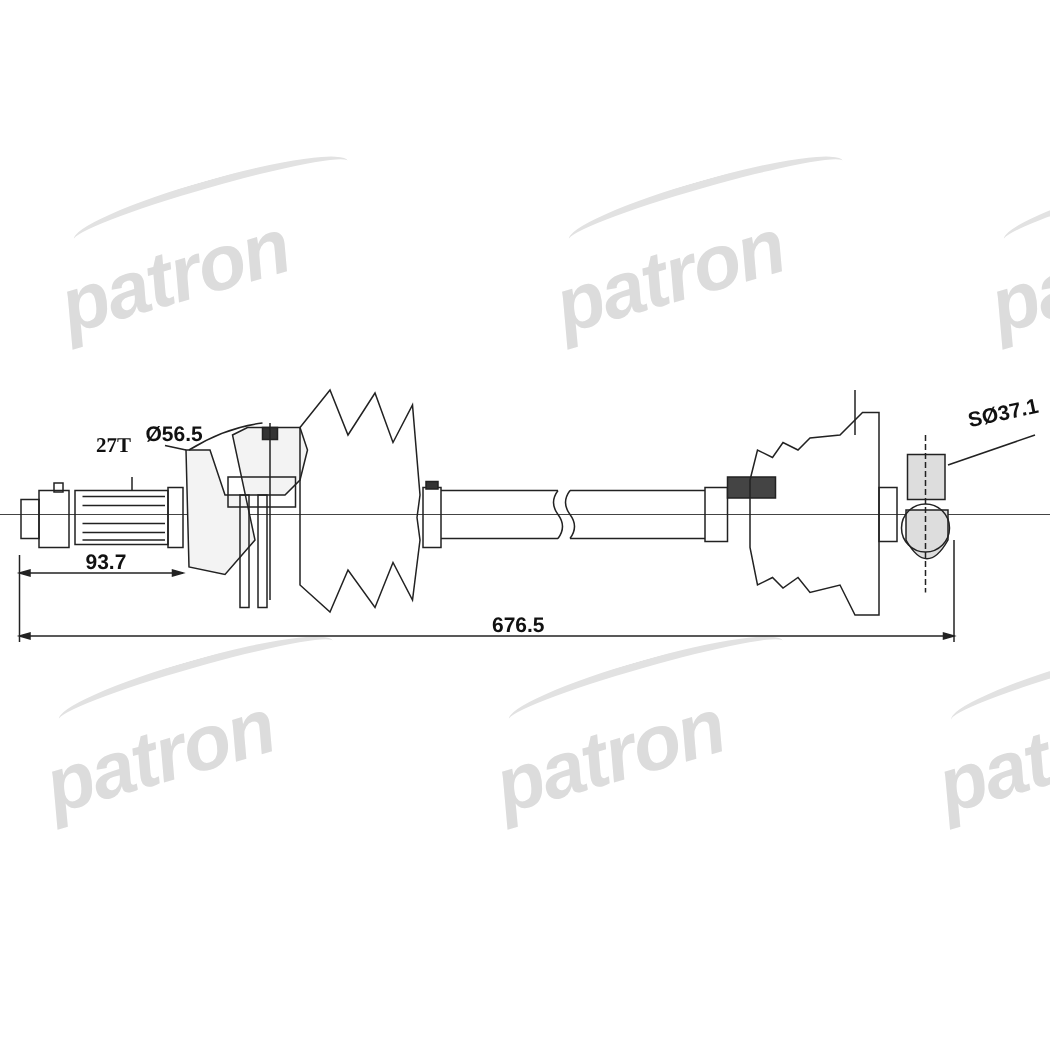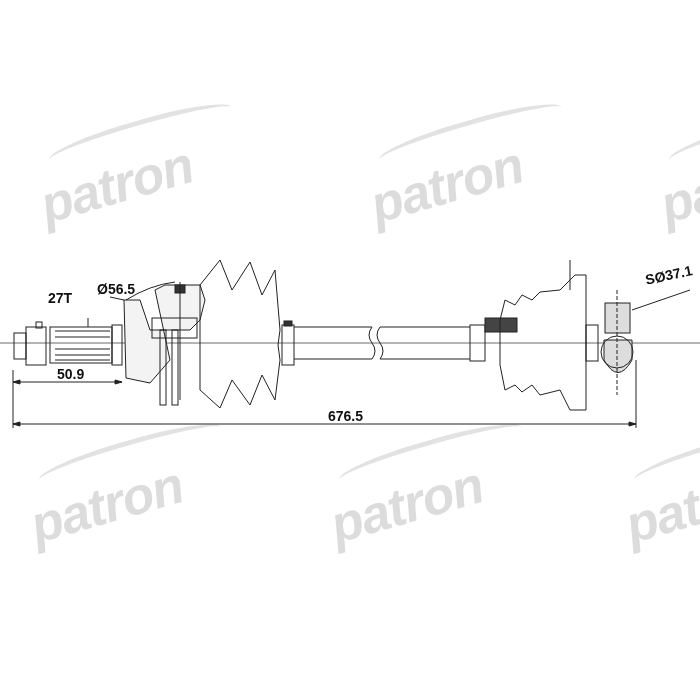--- a/index.html
+++ b/index.html
@@ -89,17 +89,17 @@
       <line x1="13" y1="424" x2="636" y2="424"></line>
       <polygon points="13,424 20,422 20,426" fill="#222"></polygon>
       <polygon points="636,424 629,422 629,426" fill="#222"></polygon>
       <line x1="636" y1="360" x2="636" y2="428"></line>
       <line x1="88" y1="318" x2="88" y2="327"></line>
       <line x1="110" y1="297" x2="124" y2="300"></line>
     </g>
   </g>
 </svg>
 
-<div class="lbl" style="left:48px;top:290px;">27T</div>
+<div class="lbl" style="left:64px;top:290px;font-family:Liberation Serif, serif;">27T</div>
 <div class="lbl" style="left:97px;top:281px;text-align:center;">Ø56.5</div>
-<div class="lbl" style="left:57px;top:366px;">50.9</div>
+<div class="lbl" style="left:57px;top:366px;">93.7</div>
 <div class="lbl" style="left:328px;top:408px;text-align:right;">676.5</div>
 <div class="lbl" style="left:645px;top:267px;transform:rotate(-12deg);">SØ37.1</div>
 
 </body></html>

